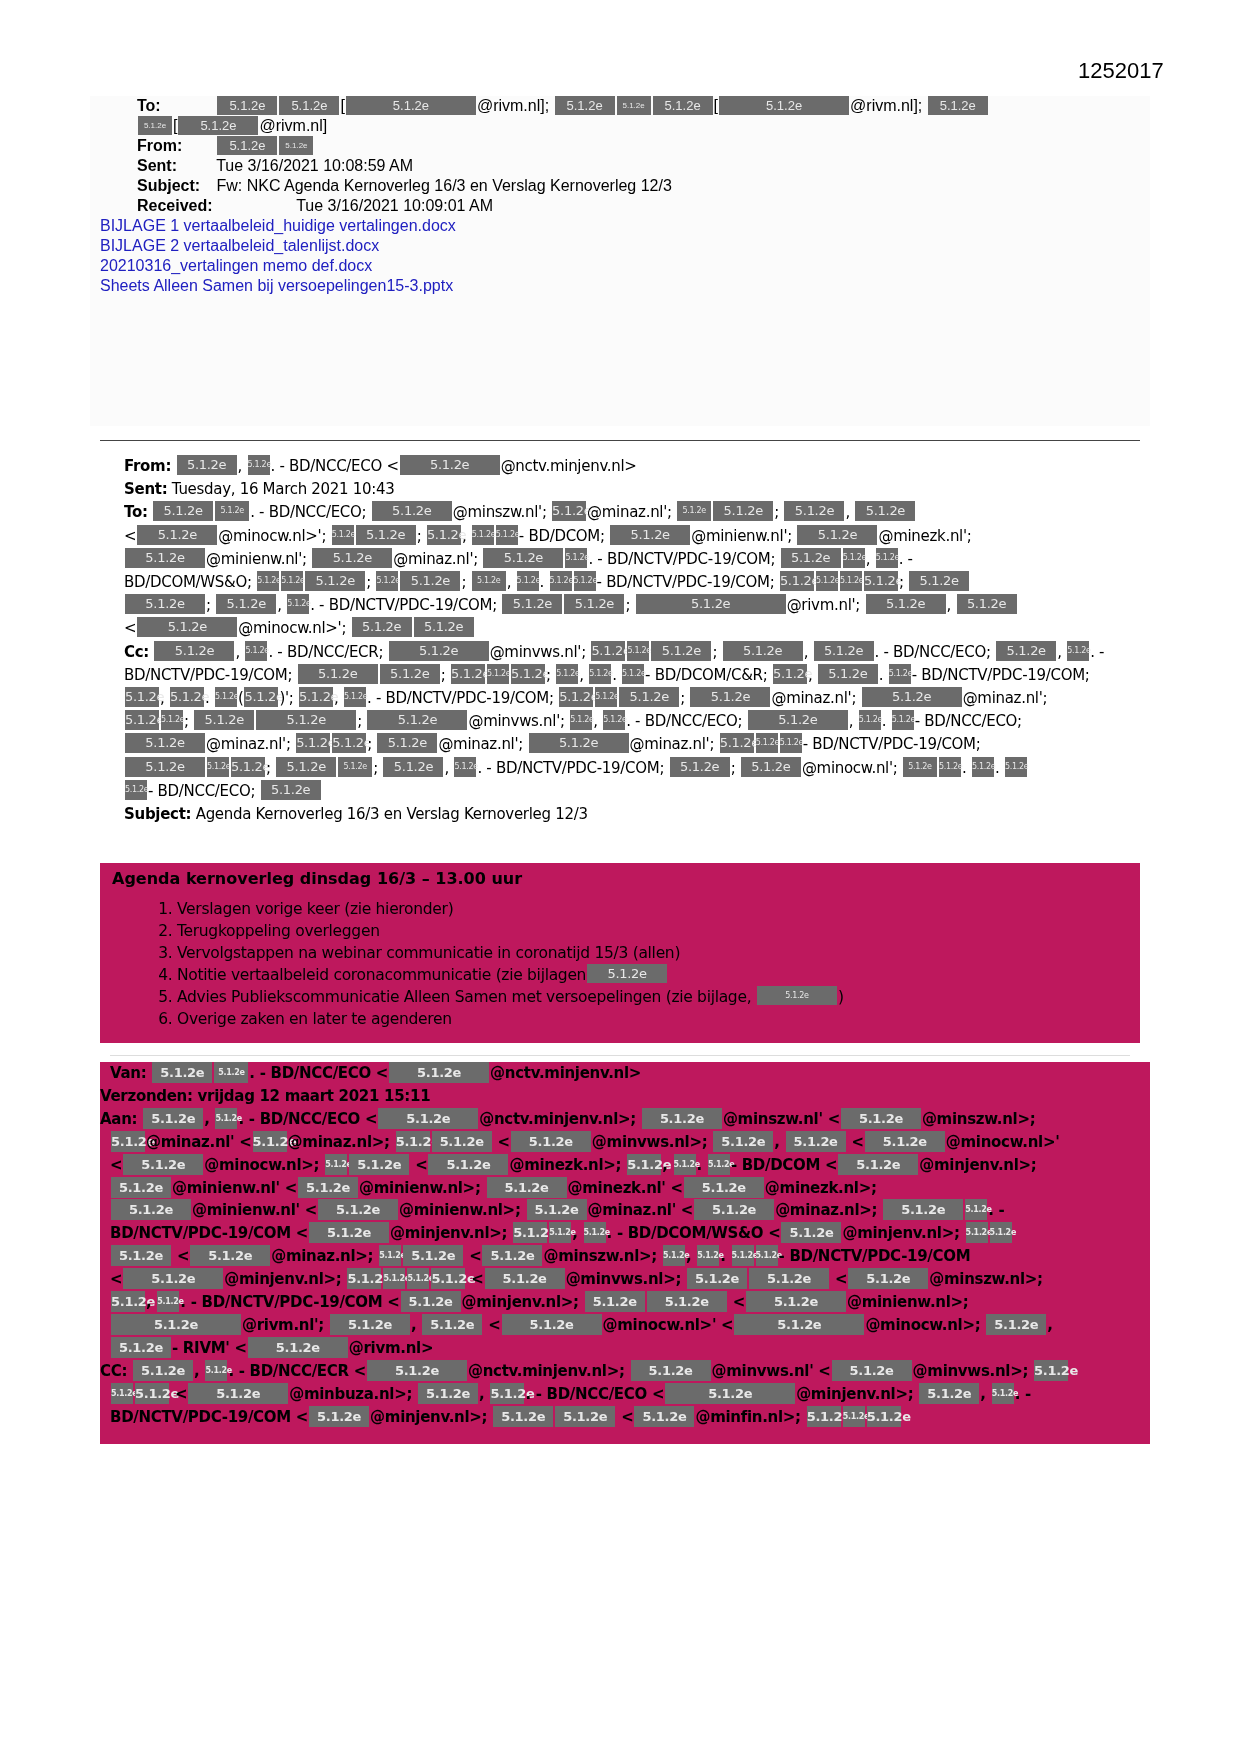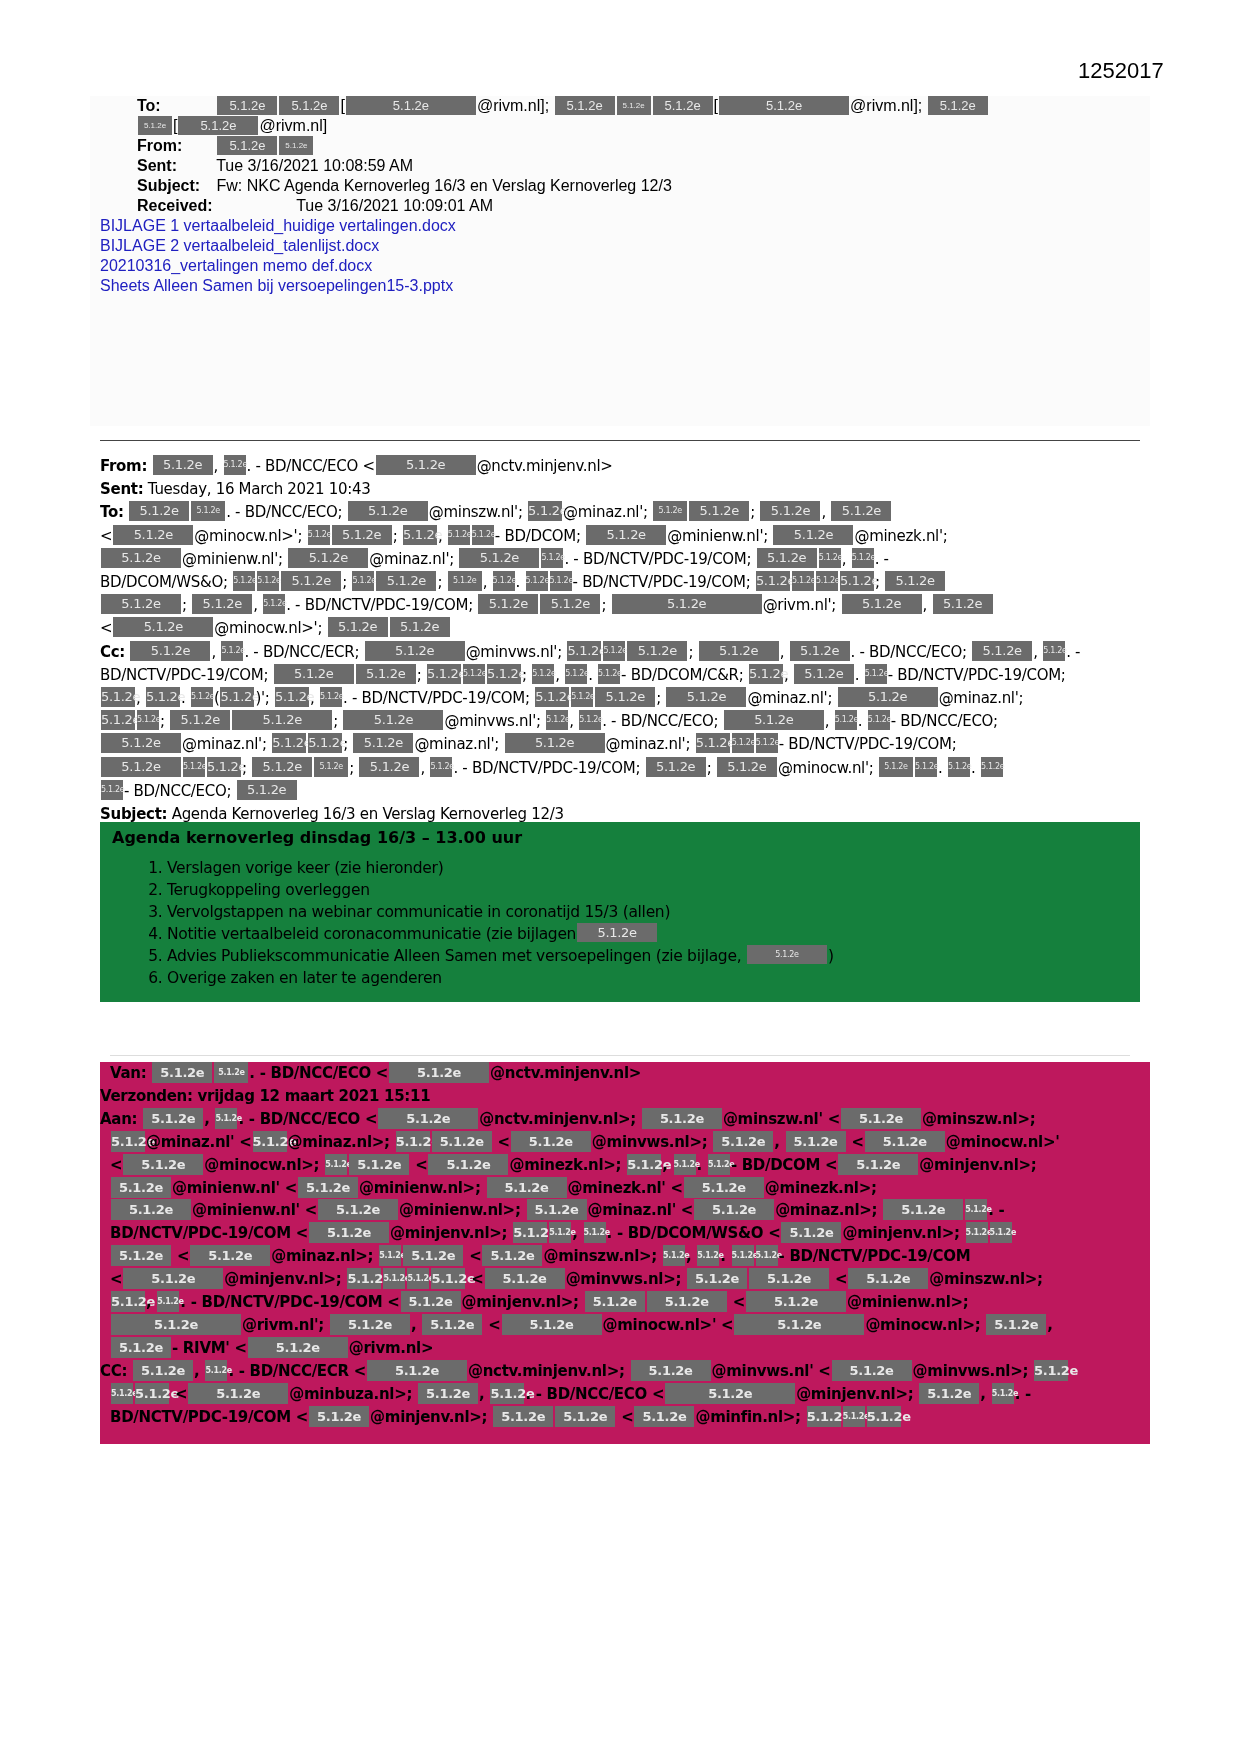--- a/index.html
+++ b/index.html
@@ -8,25 +8,25 @@
   .block1 { position: absolute; left: 90px; top: 96px; width: 1060px; background: #fbfbfb; padding: 0 0 0 10px; box-sizing: border-box; height: 330px; }
   .line { white-space: nowrap; line-height: 20px; font-size: 16px; }
   .hdr .line { font-family: "Liberation Sans", sans-serif; font-size: 16px; line-height: 20px; margin-left: 37px; }
   .lbl { font-weight: bold; display: inline-block; }
   .r { display: inline-block; background: #6b6b6b; color: #e8e8e8; font-size: 13px; line-height: 19px; height: 19px; text-align: center; vertical-align: top; margin: 0 1px; }
   .r.s { font-size: 8px; }
   .r.w1 { width: 22px; } .r.w2 { width: 34px; } .r.w3 { width: 60px; } .r.w4 { width: 80px; } .r.w5 { width: 100px; } .r.w6 { width: 130px; } .r.w7 { width: 150px; }
   .link { color: #1a0dab; color: #2020c0; display: block; font-size: 16px; line-height: 20px; }
   .sep { position: absolute; left: 100px; top: 440px; width: 1040px; height: 1px; background: #444; }
   .block2 { position: absolute; left: 100px; top: 455px; width: 1050px; font-family: "DejaVu Sans", sans-serif; font-size: 15px; }
-  .block2 .line { font-size: 15px; line-height: 23.2px; font-family: "DejaVu Sans", sans-serif; letter-spacing: -0.3px; }
+  .block2 .line { font-size: 15px; line-height: 23.2px; font-family: "DejaVu Sans", sans-serif; letter-spacing: -0.3px; margin-left: 24px; }
   .block2 .r { line-height: 20px; height: 20px; }
-  .agenda { position: absolute; left: 100px; top: 822px; width: 1040px; background: #15803d; height: 180px; padding-left: 12px; box-sizing: border-box; }
+  .agenda { position: absolute; left: 100px; top: 863px; width: 1040px; background: #be185d; height: 180px; padding-left: 12px; box-sizing: border-box; }
   .agenda h3 { margin: 6px 0 10px 0; font-family: "DejaVu Sans", sans-serif; font-size: 16px; font-weight: bold; }
-  .agenda ol { margin: 0; padding-left: 55px; font-family: "DejaVu Sans", sans-serif; font-size: 15.5px; line-height: 22px; letter-spacing: -0.3px; }
+  .agenda ol { margin: 10px; padding-left: 55px; font-family: "DejaVu Sans", sans-serif; font-size: 15.5px; line-height: 22px; letter-spacing: -0.3px; }
   .sep2 { position: absolute; left: 110px; top: 1055px; width: 1020px; height: 1px; background: #ddd; }
   .block3 { position: absolute; left: 100px; top: 1062px; width: 1050px; background: #be185d; height: 382px; font-weight: bold; }
   .block3 .line { font-family: "DejaVu Sans", sans-serif; font-size: 15px; line-height: 22.9px; letter-spacing: -0.3px; }
   .block3 .r { height: 21px; line-height: 21px; }
   .ind { padding-left: 10px; }
 </style>
 </head>
 <body>
 
 <div class="docnum">1252017</div>

